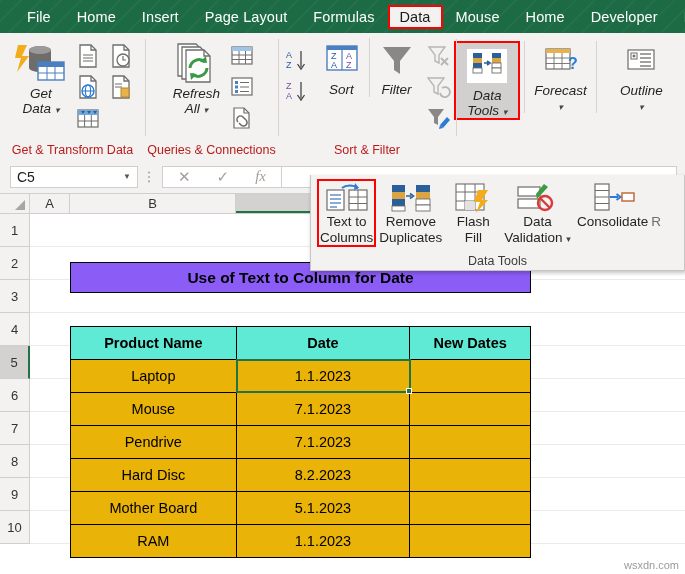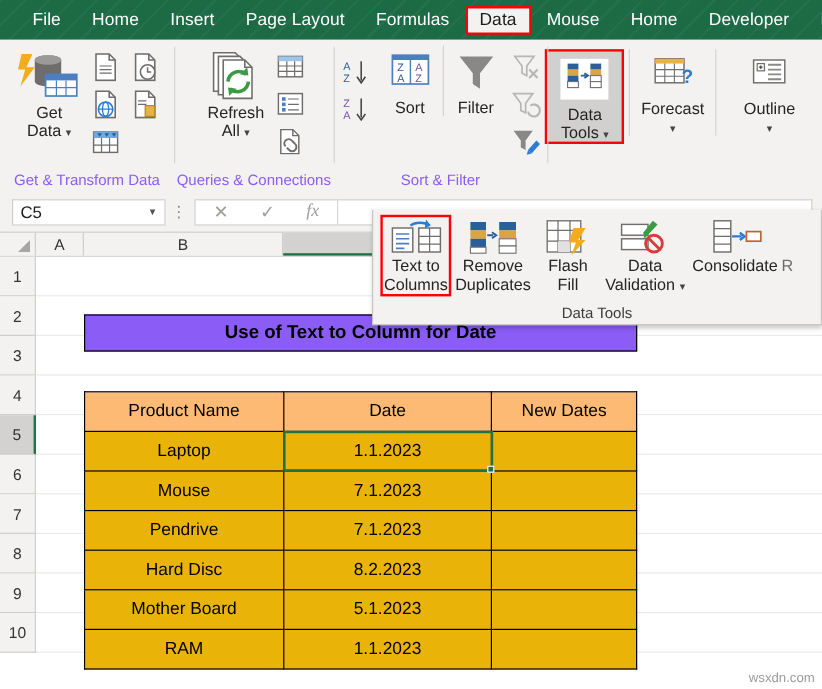--- a/index.html
+++ b/index.html
@@ -59,34 +59,34 @@
     content: "";
     position: absolute;
     left: 0; top: 6px; bottom: 24px;
     width: 1px; background: #d6d4d2;
   }
   .rgroup-label {
     position: absolute;
     bottom: 3px; left: 0; right: 0;
     text-align: center;
     font-size: 12.5px;
-    color: #8b5cf6;
+    color: #b91c1c;
     white-space: nowrap;
   }
   .rg-inner { display: flex; align-items: flex-start; height: 100px; padding-top: 2px; }
 
   .bigbtn {
     display: flex; flex-direction: column;
     align-items: center; justify-content: flex-start;
     padding: 4px 5px 0 5px;
     min-width: 54px;
   }
   .bigbtn .lbl {
     font-size: 13.5px; color: #252423; text-align: center;
-    line-height: 15px; margin-top: 2px; white-space: nowrap;
+    line-height: 15px; margin-top: 2px; white-space: nowrap; font-style: italic;
   }
   .chev { font-size: 9px; color: #444; line-height: 8px; }
 
   .smallcol { display:flex; flex-direction:column; gap:3px; padding-top:4px; }
   .smallbtn { width: 30px; height: 28px; display:flex; align-items:center; justify-content:center; }
 
   
   #dt-btn {
     background: #d2d0ce;
     border: 2.5px solid #ff0000;
@@ -186,21 +186,21 @@
     width: 461px;
     border-collapse: collapse;
   }
   #data-table th, #data-table td {
     border: 1.2px solid #000;
     height: 33px;
     text-align: center;
     font-size: 14.5px;
     color: #000;
   }
-  #data-table th { background: #fdba74; font-weight: normal; font-size: 14.5px; }
+  #data-table th { background: #5eead4; font-weight: bold; font-size: 14.5px; }
   #data-table td { background: #eab308; font-weight: normal; }
   .col-prod { width: 166px; }
   .col-date { width: 174px; }
   .col-new  { width: 121px; }
 
   
   #sel-cell {
     position: absolute;
     left: 206px; top: 145px;
     width: 175px; height: 34px;

